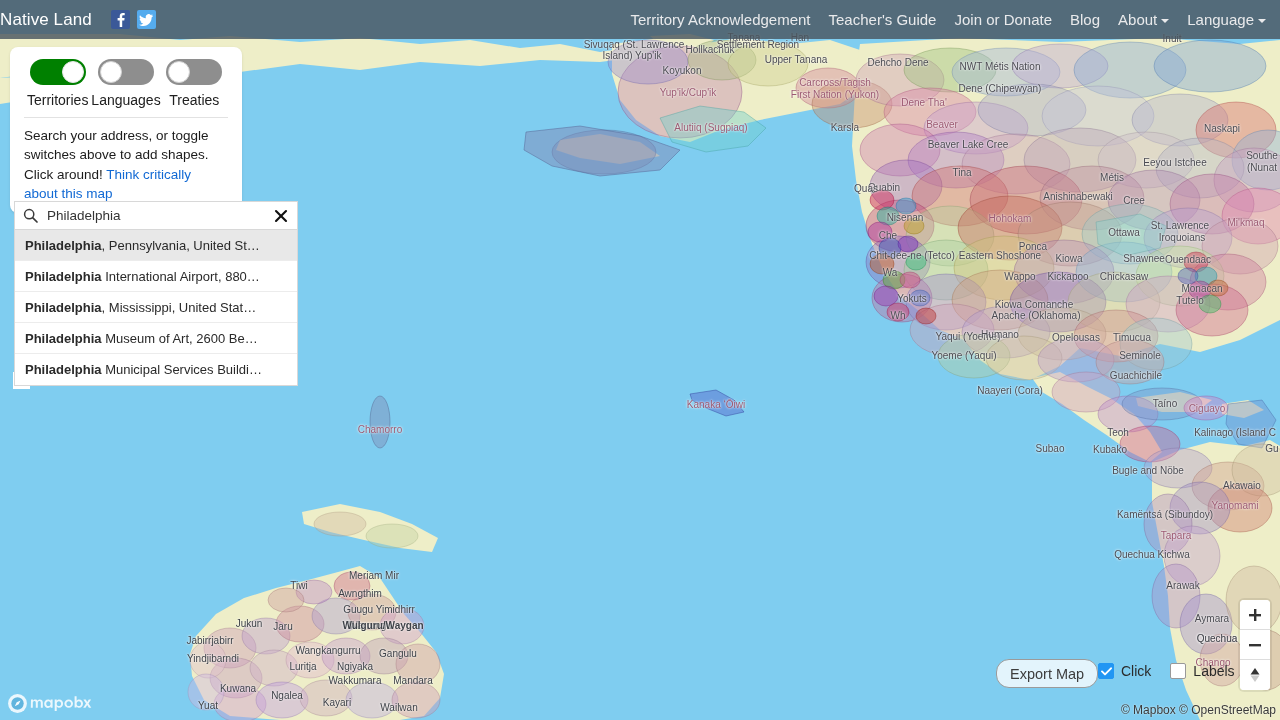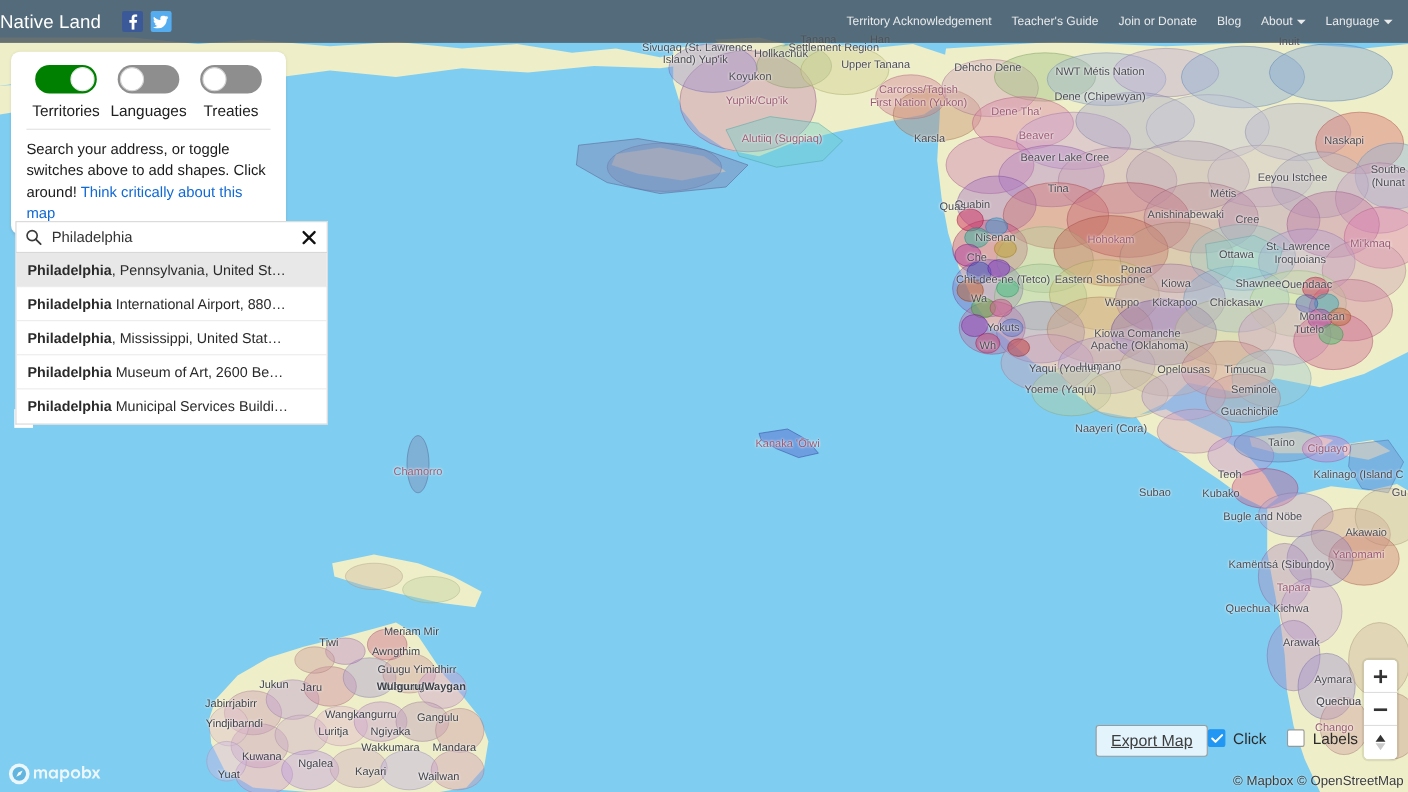--- a/index.html
+++ b/index.html
@@ -56,35 +56,35 @@
   }
   .social.fb { background: #3b5998; }
   .social.tw { background: #55acee; }
   .social svg { display: block; }
   #social-wrap { display: flex; align-items: center; margin-left: 12px; }
   #nav-links {
     margin-left: auto; margin-right: 14px;
     display: flex; align-items: center; gap: 18px;
   }
   .nav-link {
-    color: #e9eaec; font-size: 11px; text-decoration: none;
+    color: #e9eaec; font-size: 15px; text-decoration: none;
     cursor: pointer; white-space: nowrap;
   }
   .caret {
     display: inline-block; margin-left: 4px;
     border-left: 4px solid transparent;
     border-right: 4px solid transparent;
     border-top: 4px solid #e9eaec;
     vertical-align: middle;
   }
 
   
   #control-panel {
     position: absolute; top: 47px; left: 10px;
-    width: 250px;
+    width: 232px;
     background: #fff;
     border-radius: 8px;
     padding: 12px 14px 10px 14px;
     z-index: 30;
     box-shadow: 0 1px 3px rgba(0,0,0,.10);
   }
   #toggle-row { display: flex; justify-content: space-between; align-items: flex-start; }
   .toggle-item { display: flex; flex-direction: column; align-items: center; width: 72px; }
   .switch {
     width: 56px; height: 26px; border-radius: 13px;
@@ -153,27 +153,26 @@
     position: absolute; top: 372px; left: 13px;
     width: 17px; height: 17px; background: #fff;
     z-index: 30;
   }
 
   
   #export-map-button {
     position: absolute; left: 996px; top: 659px;
     height: 29px; padding: 0 13px;
     background: rgba(255,255,255,.78);
-    border: 1px solid #9b9b9b; border-radius: 3px;
+    border: 1px solid #9b9b9b; border-radius: 13px;
     font-family: "Liberation Sans", sans-serif;
     font-size: 14.5px; color: #3d3d3d;
     cursor: pointer;
     display: flex; align-items: center;
     z-index: 30;
-    text-decoration: underline;
   }
   #layer-checks {
     position: absolute; left: 1098px; top: 663px;
     display: flex; align-items: center; gap: 7px;
     z-index: 30; font-size: 14px; color: #2b2b2b;
   }
   .chk {
     width: 16px; height: 16px; border-radius: 2px;
     border: 1px solid #999; background: #fff;
     display: inline-flex; align-items: center; justify-content: center;

